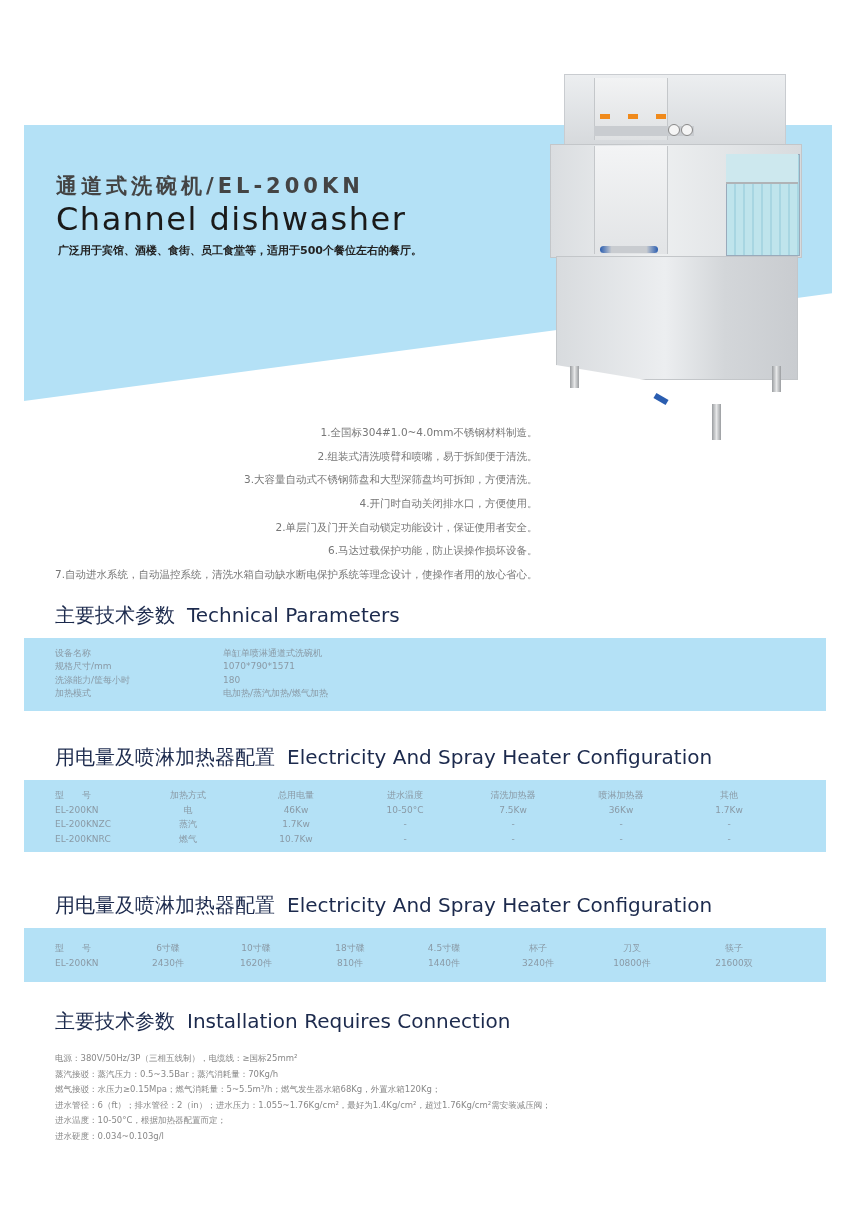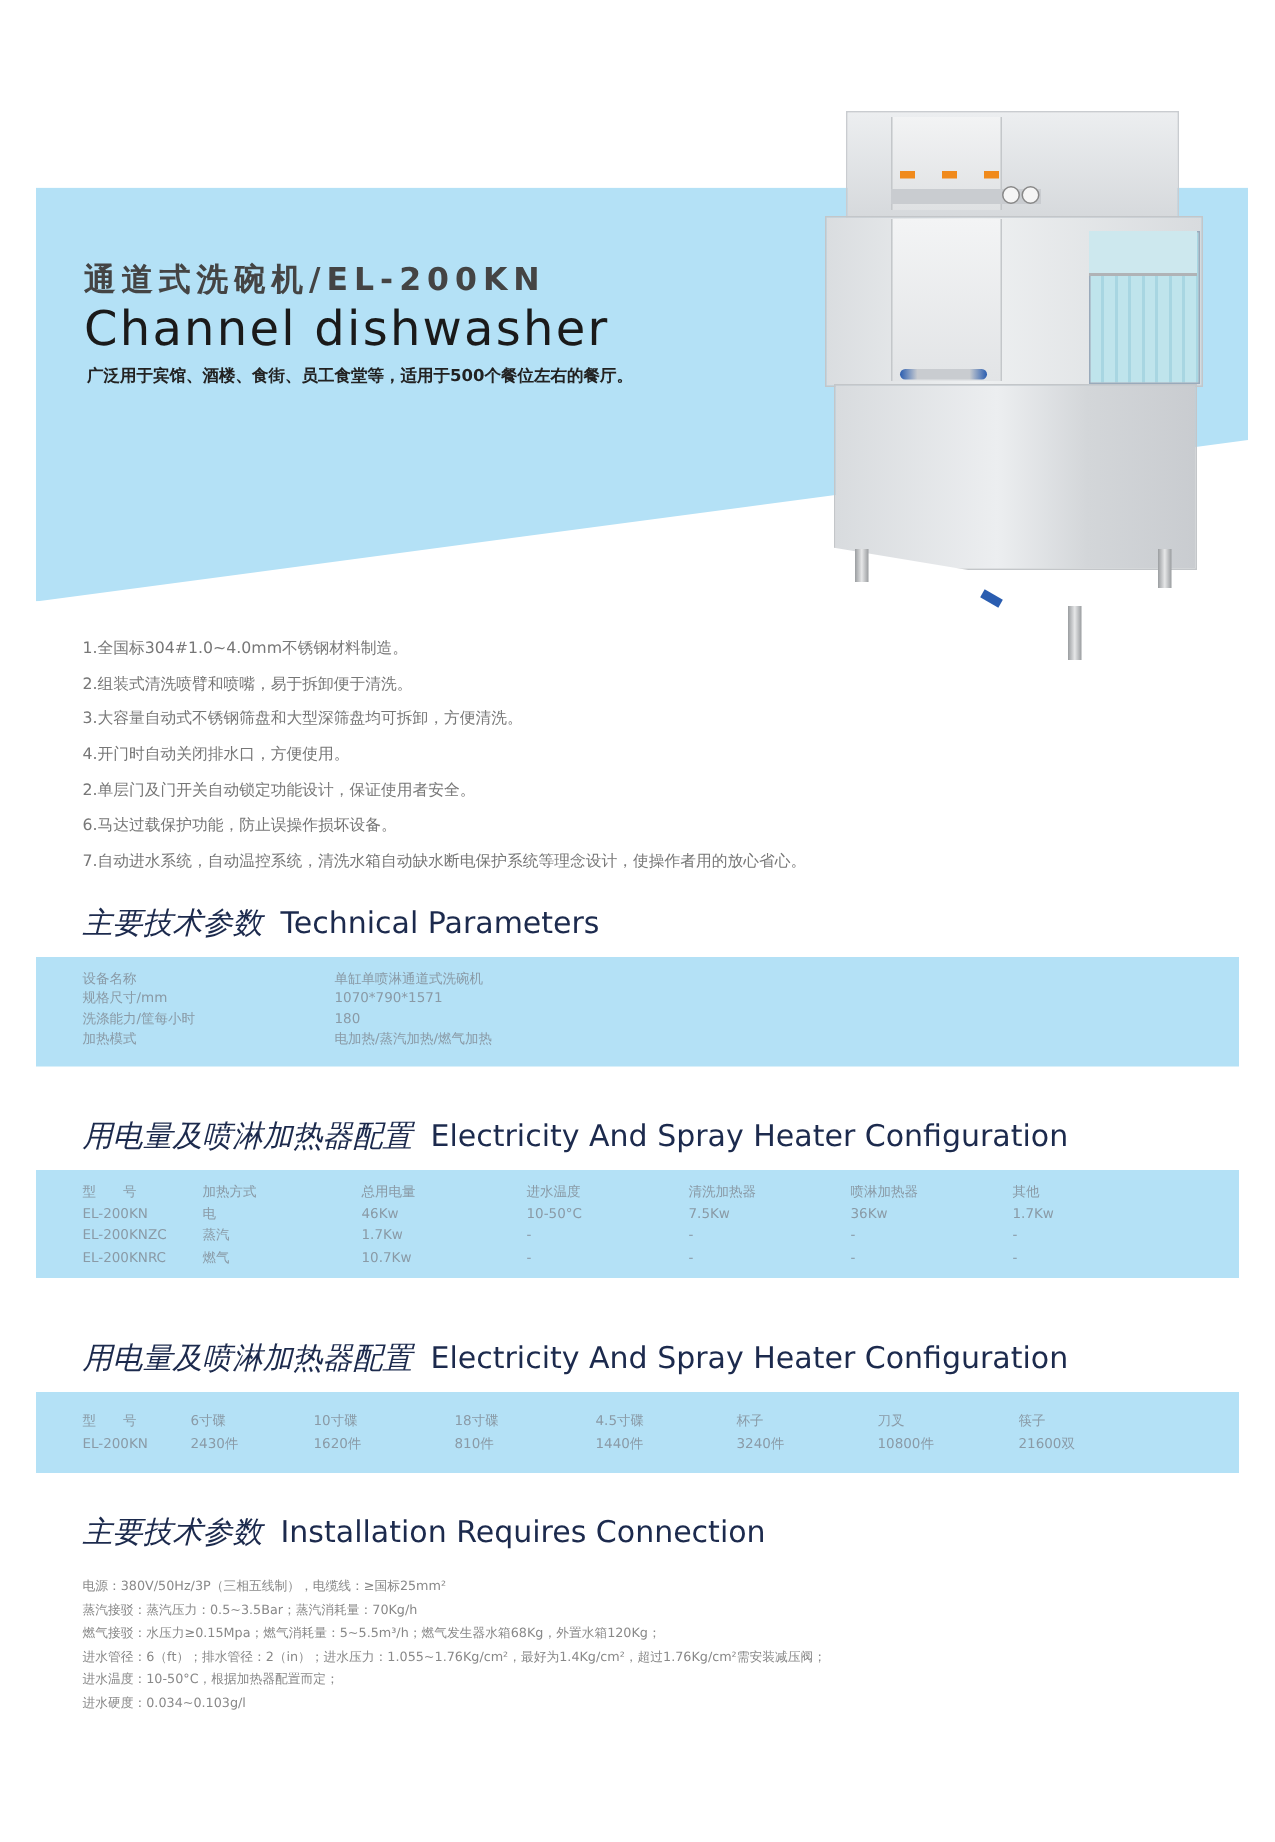--- a/index.html
+++ b/index.html
@@ -45,38 +45,38 @@
   .m-curtain { position:absolute; left:176px; top:80px; width:72px; height:100px;
     background: repeating-linear-gradient(90deg,#bfe4ec 0 7px,#a8d6e2 7px 9px); border:1px solid #9ab; }
   .m-curtain-top { position:absolute; left:176px; top:80px; width:72px; height:28px; background:#cde8ee; border-bottom:2px solid #b0b3b6; }
   .m-lower { position:absolute; left:6px; top:182px; width:240px; height:122px;
     background: linear-gradient(90deg,#d8dbde,#eceef0 45%,#d3d6d9 70%,#c9ccd0); border:1px solid #c3c6c9;
     clip-path: polygon(0 0,100% 0,100% 100%,70% 100%,68% 110%,0 88%); }
   .m-leg { position:absolute; width:9px; background:linear-gradient(90deg,#9a9da0,#e6e7e8,#9a9da0); }
   .m-valve { position:absolute; left:104px; top:322px; width:14px; height:6px; background:#2a5db0; transform:rotate(30deg); }
 
   
-  .features { position:absolute; left:55px; top:425px; margin:0; padding:0; list-style:none; }
+  .features { position:absolute; left:55px; top:425px; margin:0; padding:0; list-style:none;text-align:right; }
   .features li { font-size:10.5px; color:#777; height:23.7px; line-height:14px; }
 
   .section-title {
     position:absolute; left:55px; font-size:20px; color:#1c2a4d; white-space:nowrap;
   }
-  .section-title .cn { margin-right:12px;font-style:italic; }
+  .section-title .cn { margin-right:12px; }
 
   .band { position:absolute; left:24px; width:802px; background:#b4e1f6; }
 
   .kv-table { position:absolute; left:55px; top:647px; font-size:9px; color:#8a9aa6; }
   .kv-row { height:13.3px; line-height:13px; display:flex; }
   .kv-row .k { width:168px; }
   .kv-row .v { }
 
   .grid-table { position:absolute; left:55px; font-size:9px; color:#8a9aa6; }
   .grid-row { display:flex; height:14.5px; line-height:14px; }
-  .grid-row span { display:block; text-align:left; }
+  .grid-row span { display:block; text-align:center; }
 
   .install { position:absolute; left:55px; top:1051px; font-size:8.5px; color:#888; }
   .install div { height:15.6px; line-height:14px; white-space:nowrap; }
 </style>
 </head>
 <body>
 
 <div class="hero-bg"></div>
 <div class="hero-title-cn">通道式洗碗机/EL-200KN</div>
 <div class="hero-title-en">Channel dishwasher</div>

